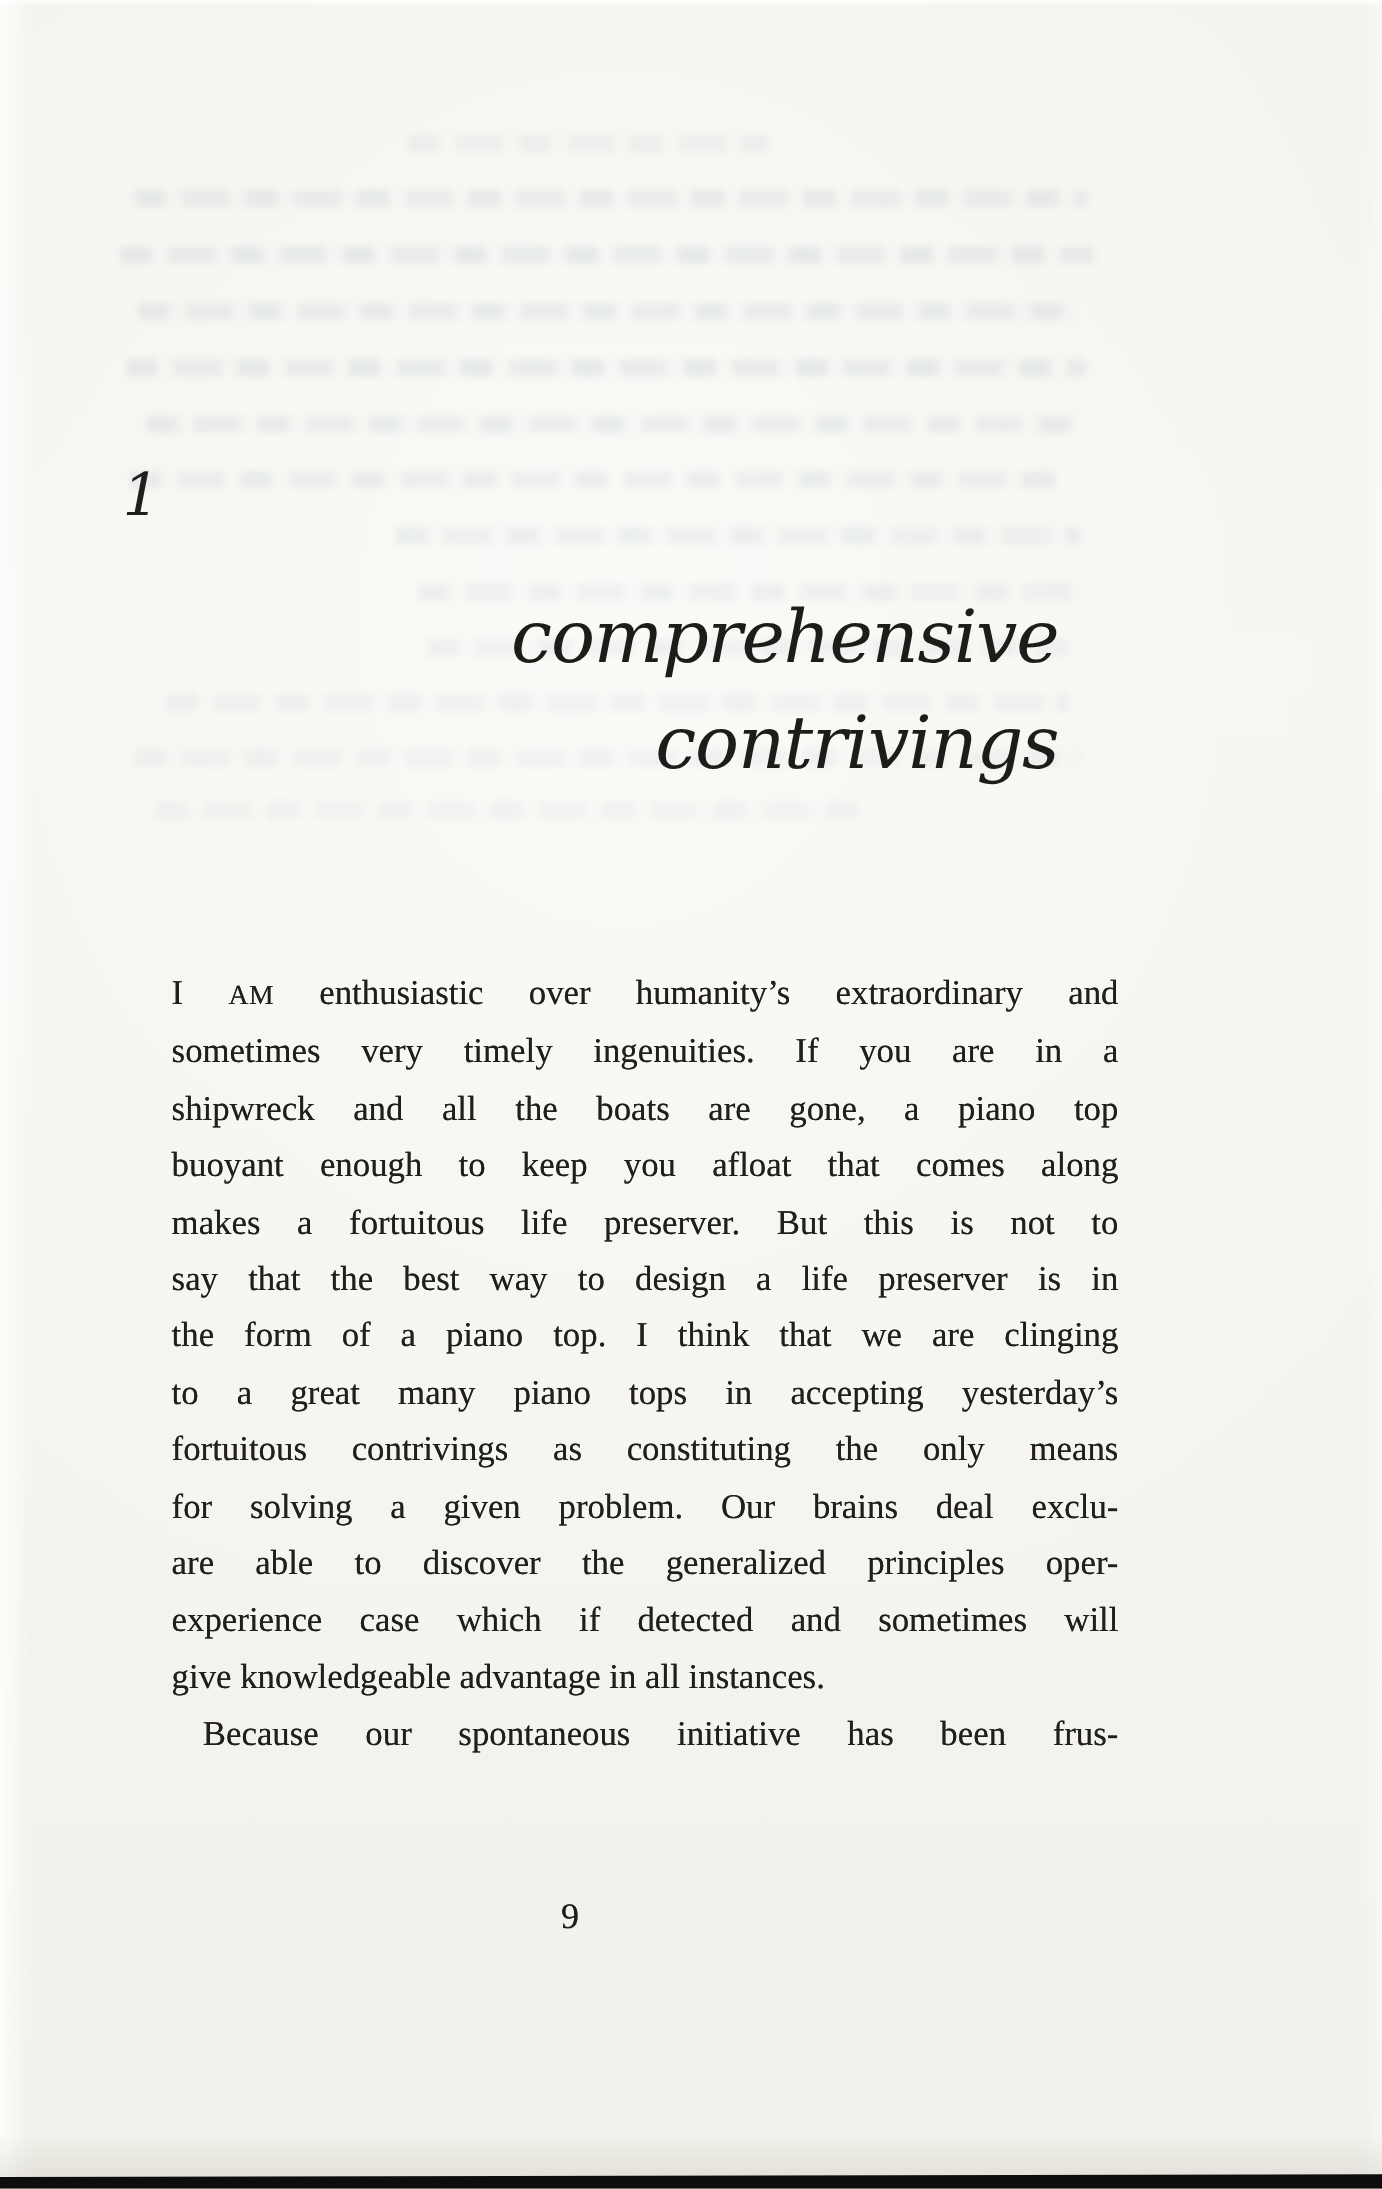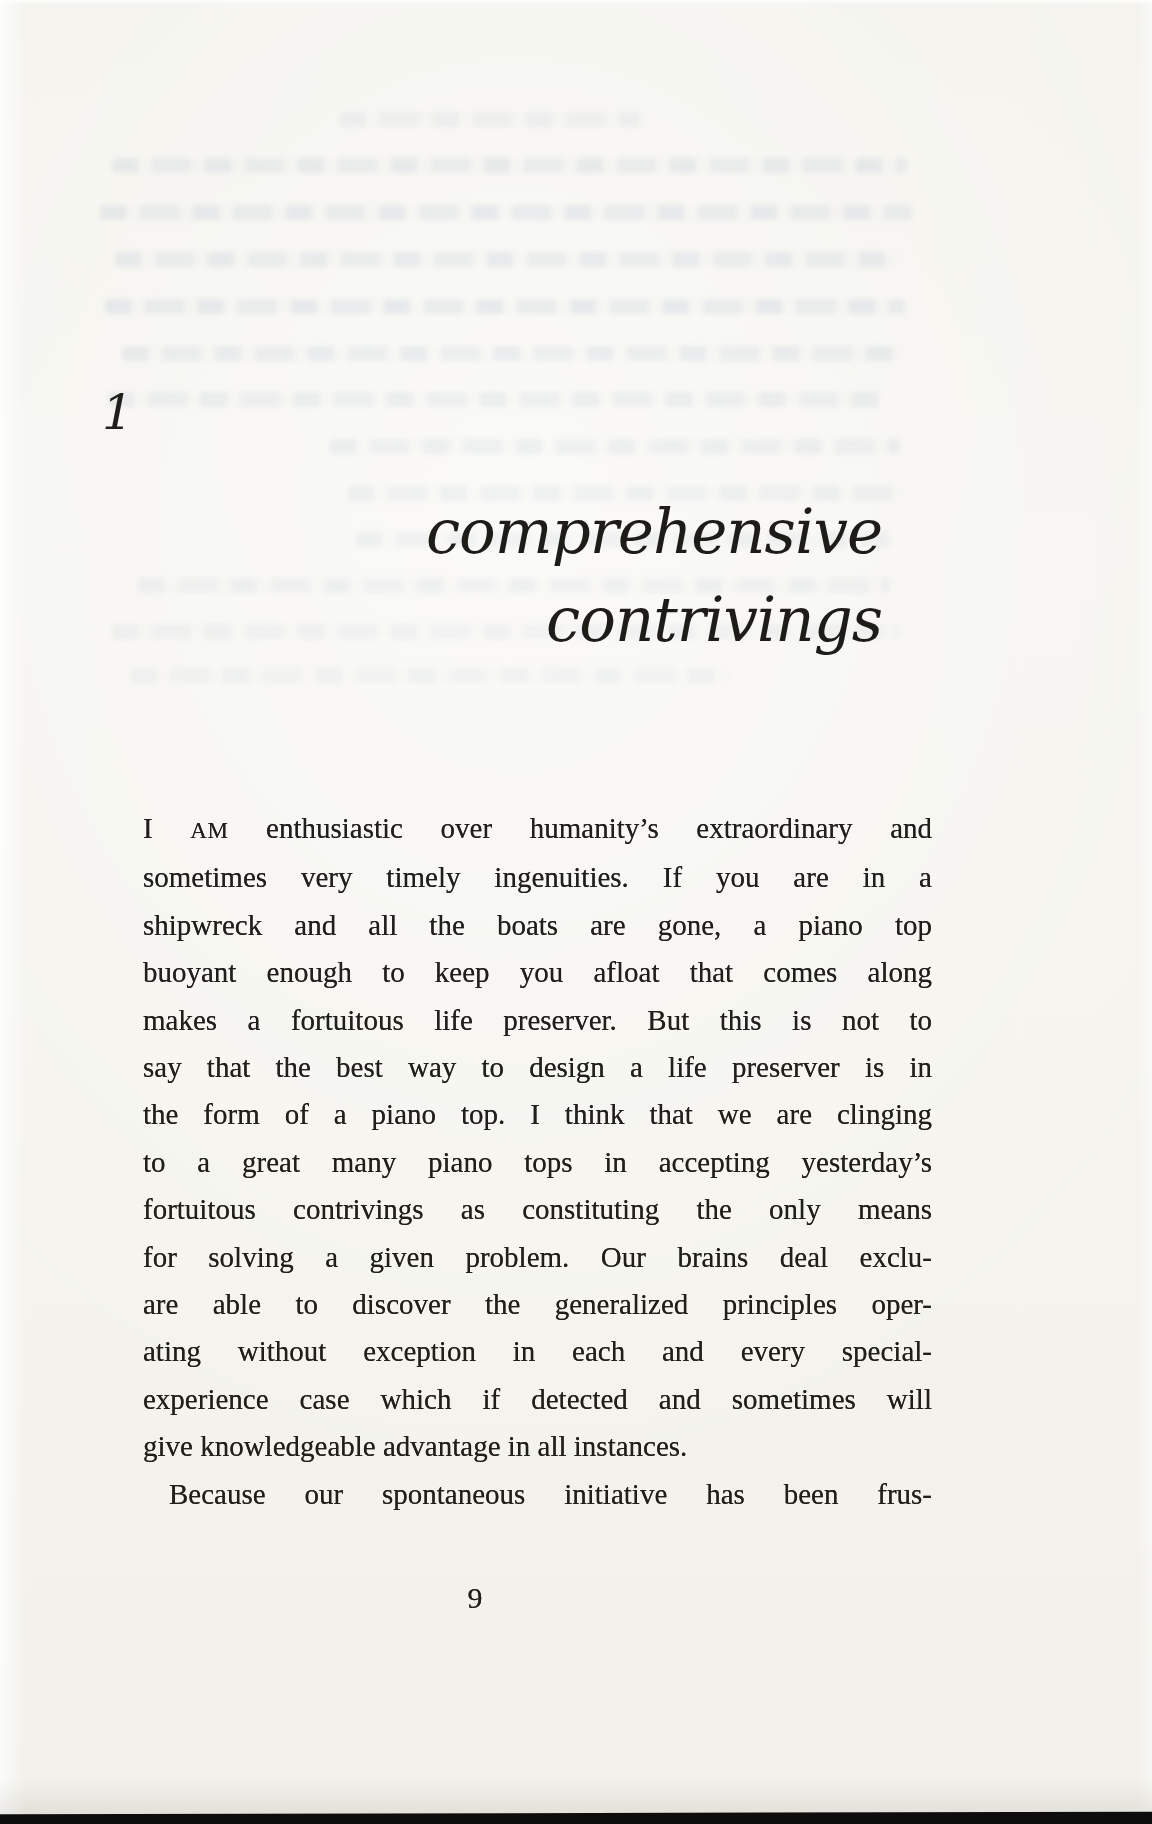--- a/index.html
+++ b/index.html
@@ -109,21 +109,20 @@
     <div class="line">sometimes very timely ingenuities. If you are in a</div>
     <div class="line">shipwreck and all the boats are gone, a piano top</div>
     <div class="line">buoyant enough to keep you afloat that comes along</div>
     <div class="line">makes a fortuitous life preserver. But this is not to</div>
     <div class="line">say that the best way to design a life preserver is in</div>
     <div class="line">the form of a piano top. I think that we are clinging</div>
     <div class="line">to a great many piano tops in accepting yesterday’s</div>
     <div class="line">fortuitous contrivings as constituting the only means</div>
     <div class="line">for solving a given problem. Our brains deal exclu-</div>
     <div class="line">are able to discover the generalized principles oper-</div>
-    <div class="line">ating without exception in each and every special-</div>
     <div class="line">experience case which if detected and sometimes will</div>
     <div class="line end">give knowledgeable advantage in all instances.</div>
     <div class="line indent">Because our spontaneous initiative has been frus-</div>
   </div>
 
   <div class="page-number">9</div>
 
   <div class="edge-top"></div>
   <div class="edge-left"></div>
   <div class="edge-right"></div>

